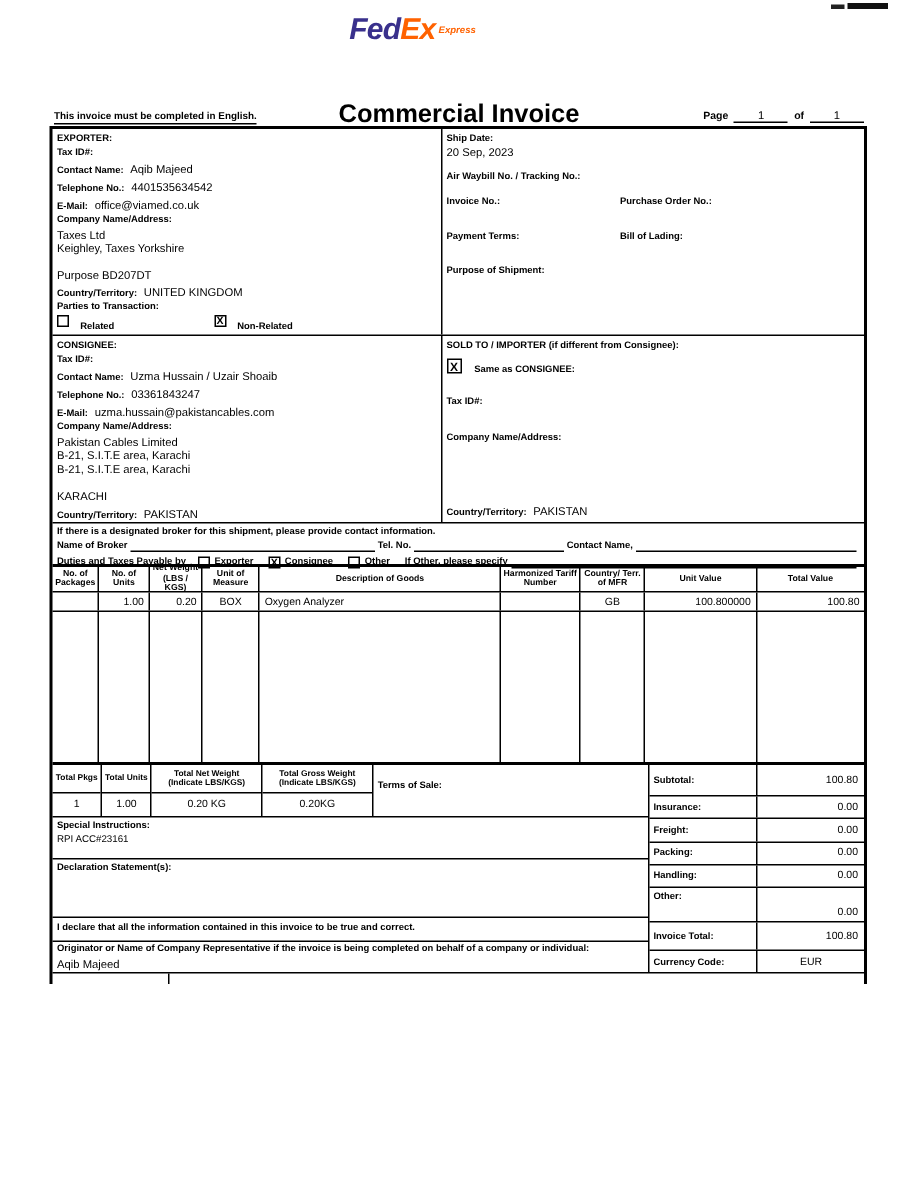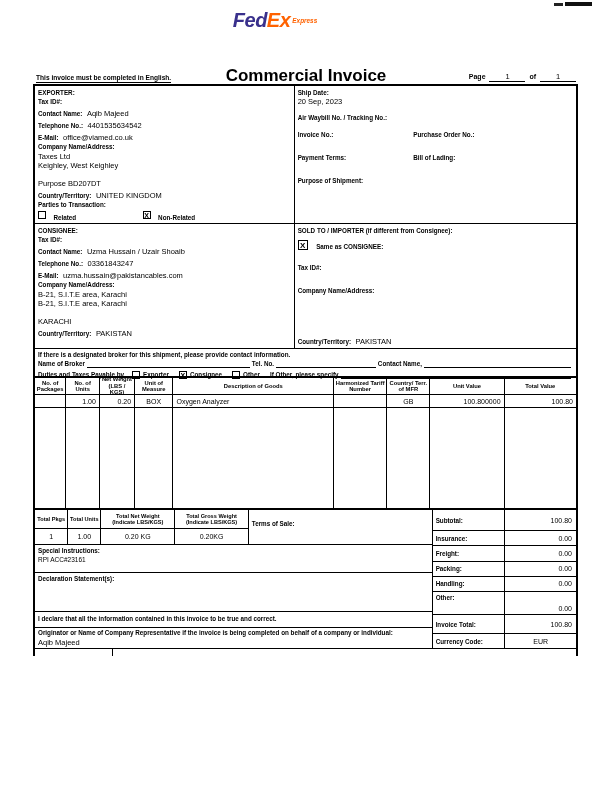--- a/index.html
+++ b/index.html
@@ -135,21 +135,21 @@
 
     <div class="split-row" style="height:138px;">
       <div class="cell-l">
         <div class="fline lbl">EXPORTER:</div>
         <div class="fline lbl">Tax ID#:</div>
         <div class="fline"><span class="lbl">Contact Name:</span> <span class="val">Aqib Majeed</span></div>
         <div class="fline"><span class="lbl">Telephone No.:</span> <span class="val">4401535634542</span></div>
         <div class="fline"><span class="lbl">E-Mail:</span> <span class="val">office@viamed.co.uk</span></div>
         <div class="fline lbl">Company Name/Address:</div>
         <div class="fline val">Taxes Ltd</div>
-        <div class="fline val">Keighley, West Keighley</div>
+        <div class="fline val">Keighley, Taxes Yorkshire</div>
         <div class="fline val"></div>
         <div class="fline val">Purpose  BD207DT</div>
         <div class="fline"><span class="lbl">Country/Territory:</span> <span class="val">UNITED KINGDOM</span></div>
         <div class="fline lbl">Parties to Transaction:</div>
         <div class="fline">
           <span class="checkbox"></span>
           <span class="lbl" style="margin-left:3px;">Related</span>
           <span class="checkbox" style="margin-left:62px;">X</span>
           <span class="lbl" style="margin-left:3px;">Non-Related</span>
         </div>
@@ -171,20 +171,21 @@
     </div>
 
     <div class="split-row" style="height:125px;">
       <div class="cell-l">
         <div class="fline lbl">CONSIGNEE:</div>
         <div class="fline lbl">Tax ID#:</div>
         <div class="fline"><span class="lbl">Contact Name:</span> <span class="val">Uzma Hussain / Uzair Shoaib</span></div>
         <div class="fline"><span class="lbl">Telephone No.:</span> <span class="val">03361843247</span></div>
         <div class="fline"><span class="lbl">E-Mail:</span> <span class="val">uzma.hussain@pakistancables.com</span></div>
         <div class="fline lbl">Company Name/Address:</div>
+        <div class="fline val">Pakistan Cables Limited</div>
         <div class="fline val">B-21, S.I.T.E area, Karachi</div>
         <div class="fline val">B-21, S.I.T.E area, Karachi</div>
         <div class="fline val"></div>
         <div class="fline val">KARACHI</div>
         <div class="fline"><span class="lbl">Country/Territory:</span> <span class="val">PAKISTAN</span></div>
       </div>
       <div class="cell-r">
         <div class="fline lbl">SOLD TO / IMPORTER (if different from Consignee):</div>
         <div class="fline" style="margin-top:4px;">
           <span class="checkbox big">X</span>

